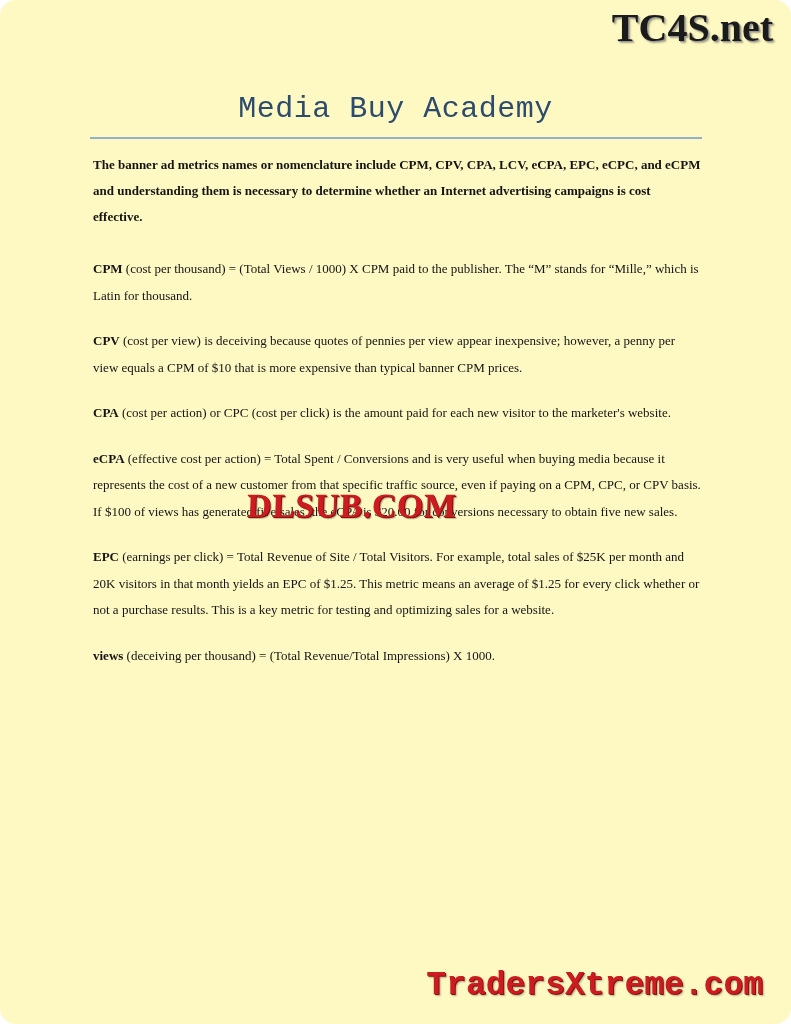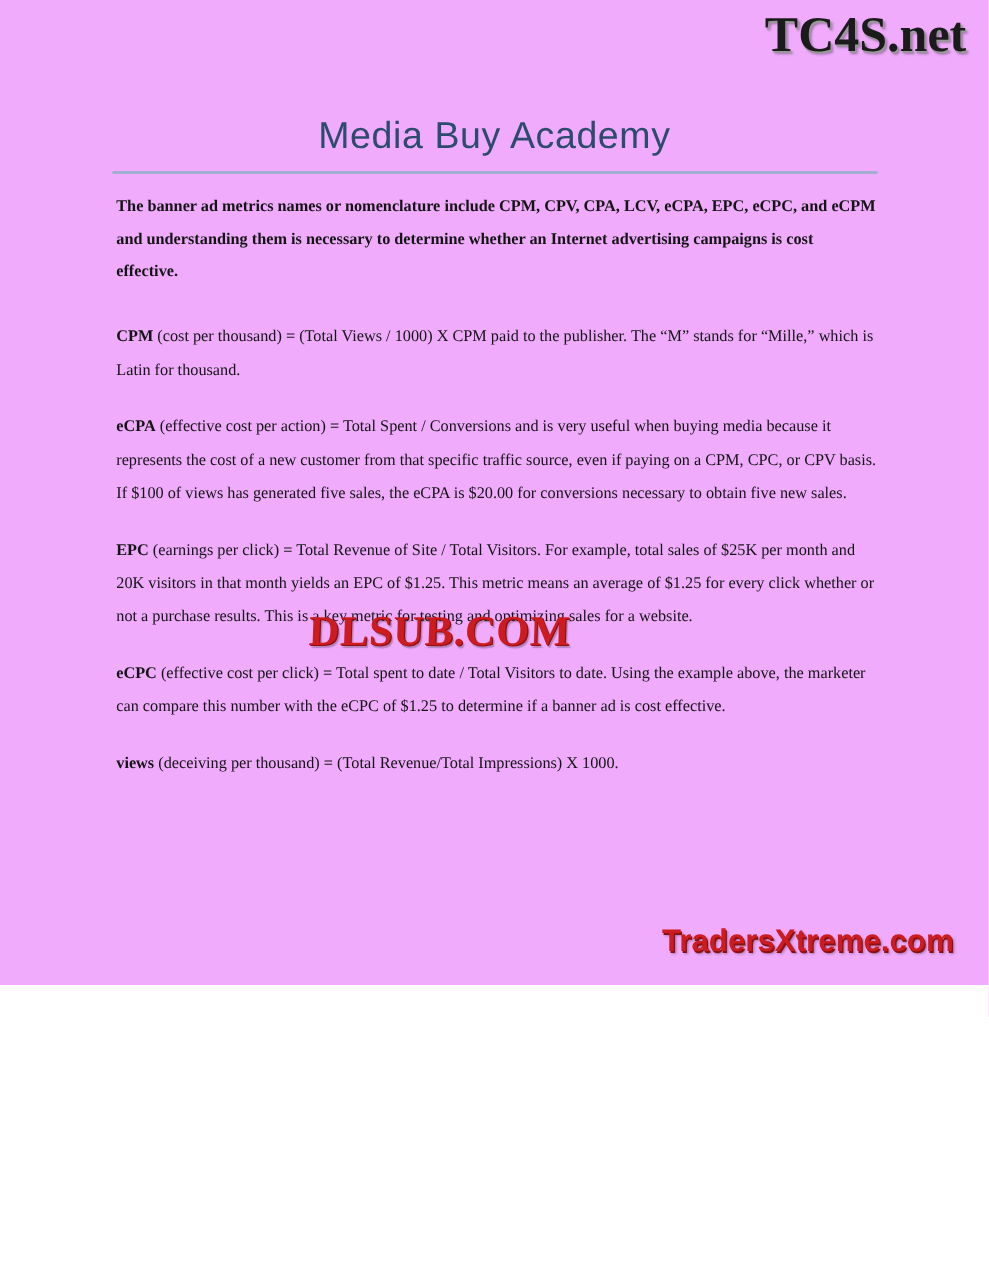--- a/index.html
+++ b/index.html
@@ -3,24 +3,25 @@
 <meta charset="utf-8">
 <style>
   html, body {
     margin: 0;
     padding: 0;
     background: #ffffff;
   }
   .page {
     position: relative;
     width: 791px;
-    height: 788px;
-    background: #f0abfc;
+    height: 1024px;
+    background: #fef9c3;
     overflow: hidden;
     font-family: "Liberation Serif", serif;
+    border-radius: 16px;
   }
 
   
   .brand-top {
     position: absolute;
     top: 4px;
     right: 18px;
     font-family: "Liberation Serif", serif;
     font-size: 40px;
     font-weight: bold;
@@ -28,21 +29,21 @@
     letter-spacing: 0px;
     text-shadow: 1px 1px 0 #999, 2px 2px 2px rgba(0,0,0,0.35);
   }
 
   .doc-title {
     position: absolute;
     top: 92px;
     left: 0;
     width: 791px;
     text-align: center;
-    font-family: Liberation Sans, sans-serif;
+    font-family: Liberation Mono, monospace;
     font-size: 30px;
     color: #2d4b6e;
     letter-spacing: 0.5px;
   }
 
   .title-rule {
     position: absolute;
     top: 137px;
     left: 90px;
     width: 612px;
@@ -87,22 +88,22 @@
     letter-spacing: 0.5px;
     text-shadow: 1px 1px 0 #8d0f12, 2px 2px 1px rgba(0,0,0,0.25);
     transform: skewX(-2deg);
     white-space: nowrap;
   }
 
   .brand-bottom {
     position: absolute;
     bottom: 20px;
     right: 28px;
-    font-family: Liberation Sans, sans-serif;
-    font-size: 25px;
+    font-family: Liberation Mono, monospace;
+    font-size: 33px;
     font-weight: bold;
     color: #cc1c20;
     text-shadow: 1px 1px 0 #8d0f12, 2px 2px 2px rgba(0,0,0,0.3);
   }
 </style>
 </head>
 <body>
 
 <div class="page">
 
@@ -110,27 +111,28 @@
 
   <div class="doc-title">Media Buy Academy</div>
   <div class="title-rule"></div>
 
   <div class="content">
 
     <p class="para lead">The banner ad metrics names or nomenclature include CPM, CPV, CPA, LCV, eCPA, EPC, eCPC, and eCPM and understanding them is necessary to determine whether an Internet advertising campaigns is cost effective.</p>
 
     <p class="para"><span class="term">CPM</span><span> (cost per thousand) = (Total Views / 1000) X CPM paid to the publisher. The “M” stands for “Mille,” which is Latin for thousand.</span></p>
 
+    <p class="para"><span class="term">CPV</span><span> (cost per view) is deceiving because quotes of pennies per view appear inexpensive; however, a penny per view equals a CPM of $10 that is more expensive than typical banner CPM prices.</span></p>
 
+    <p class="para"><span class="term">CPA</span><span> (cost per action) or CPC (cost per click) is the amount paid for each new visitor to the marketer's website.</span></p>
 
     <p class="para"><span class="term">eCPA</span><span> (effective cost per action) = Total Spent / Conversions and is very useful when buying media because it represents the cost of a new customer from that specific traffic source, even if paying on a CPM, CPC, or CPV basis. If $100 of views has generated five sales, the eCPA is $20.00 for conversions necessary to obtain five new sales.</span></p>
 
     <p class="para"><span class="term">EPC</span><span> (earnings per click) = Total Revenue of Site / Total Visitors. For example, total sales of $25K per month and 20K visitors in that month yields an EPC of $1.25. This metric means an average of $1.25 for every click whether or not a purchase results. This is a key metric for testing and optimizing sales for a website.</span></p>
 
-    <p class="para"><span class="term">eCPC</span><span> (effective cost per click) = Total spent to date / Total Visitors to date. Using the example above, the marketer can compare this number with the eCPC of $1.25 to determine if a banner ad is cost effective.</span></p>
 
     <p class="para"><span class="term">views</span><span> (deceiving per thousand) = (Total Revenue/Total Impressions) X 1000.</span></p>
 
   </div>
 
   <div class="watermark-center">DLSUB.COM</div>
 
   <div class="brand-bottom">TradersXtreme.com</div>
 
 </div>

